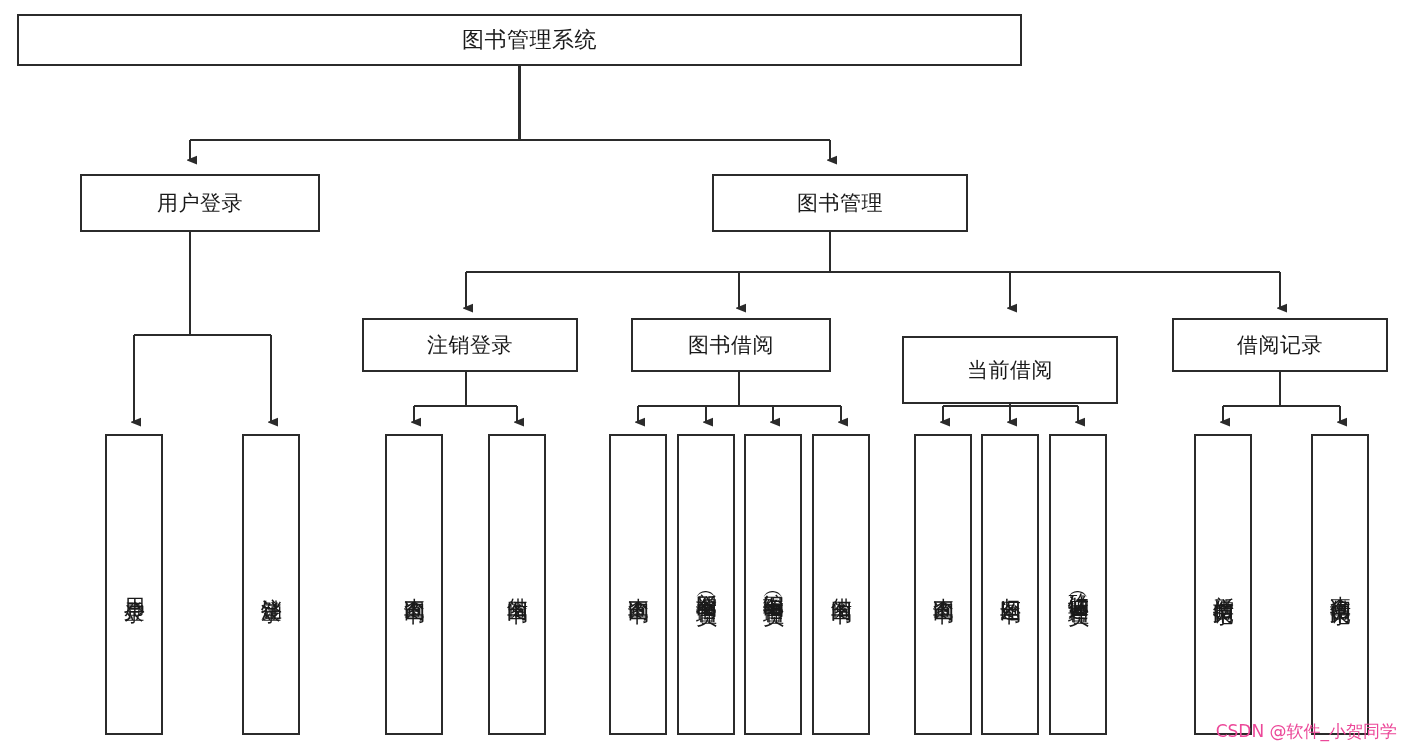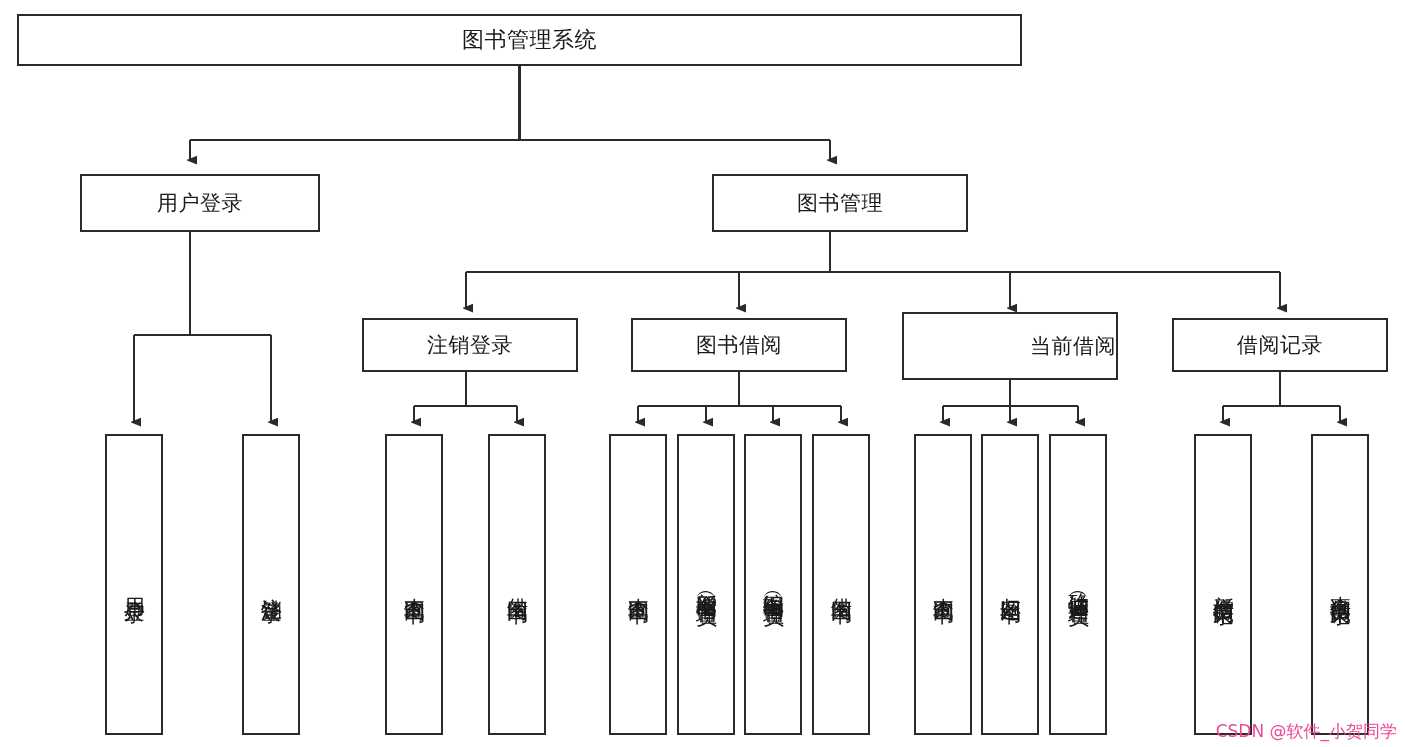--- a/index.html
+++ b/index.html
@@ -131,25 +131,25 @@
   </div>
 
   <div class="node" style="left:712px; top:174px; width:256px; height:58px;">
     <span class="label">图书管理</span>
   </div>
 
   <div class="node" style="left:362px; top:318px; width:216px; height:54px;">
     <span class="label">注销登录</span>
   </div>
 
-  <div class="node" style="left:631px; top:318px; width:216px; height:54px;">
+  <div class="node" style="left:631px; top:318px; width:200px; height:54px;">
     <span class="label">图书借阅</span>
   </div>
 
-  <div class="node" style="left:902px; top:312px; width:216px; height:68px;justify-content:flex-end;">
+  <div class="node" style="left:902px; top:336px; width:216px; height:68px;">
     <span class="label">当前借阅</span>
   </div>
 
   <div class="node" style="left:1172px; top:318px; width:216px; height:54px;">
     <span class="label">借阅记录</span>
   </div>
 
   <div class="node leaf" style="left:105px; top:434px; width:58px; height:301px;">
     <span class="label">用户登录</span>
   </div>

